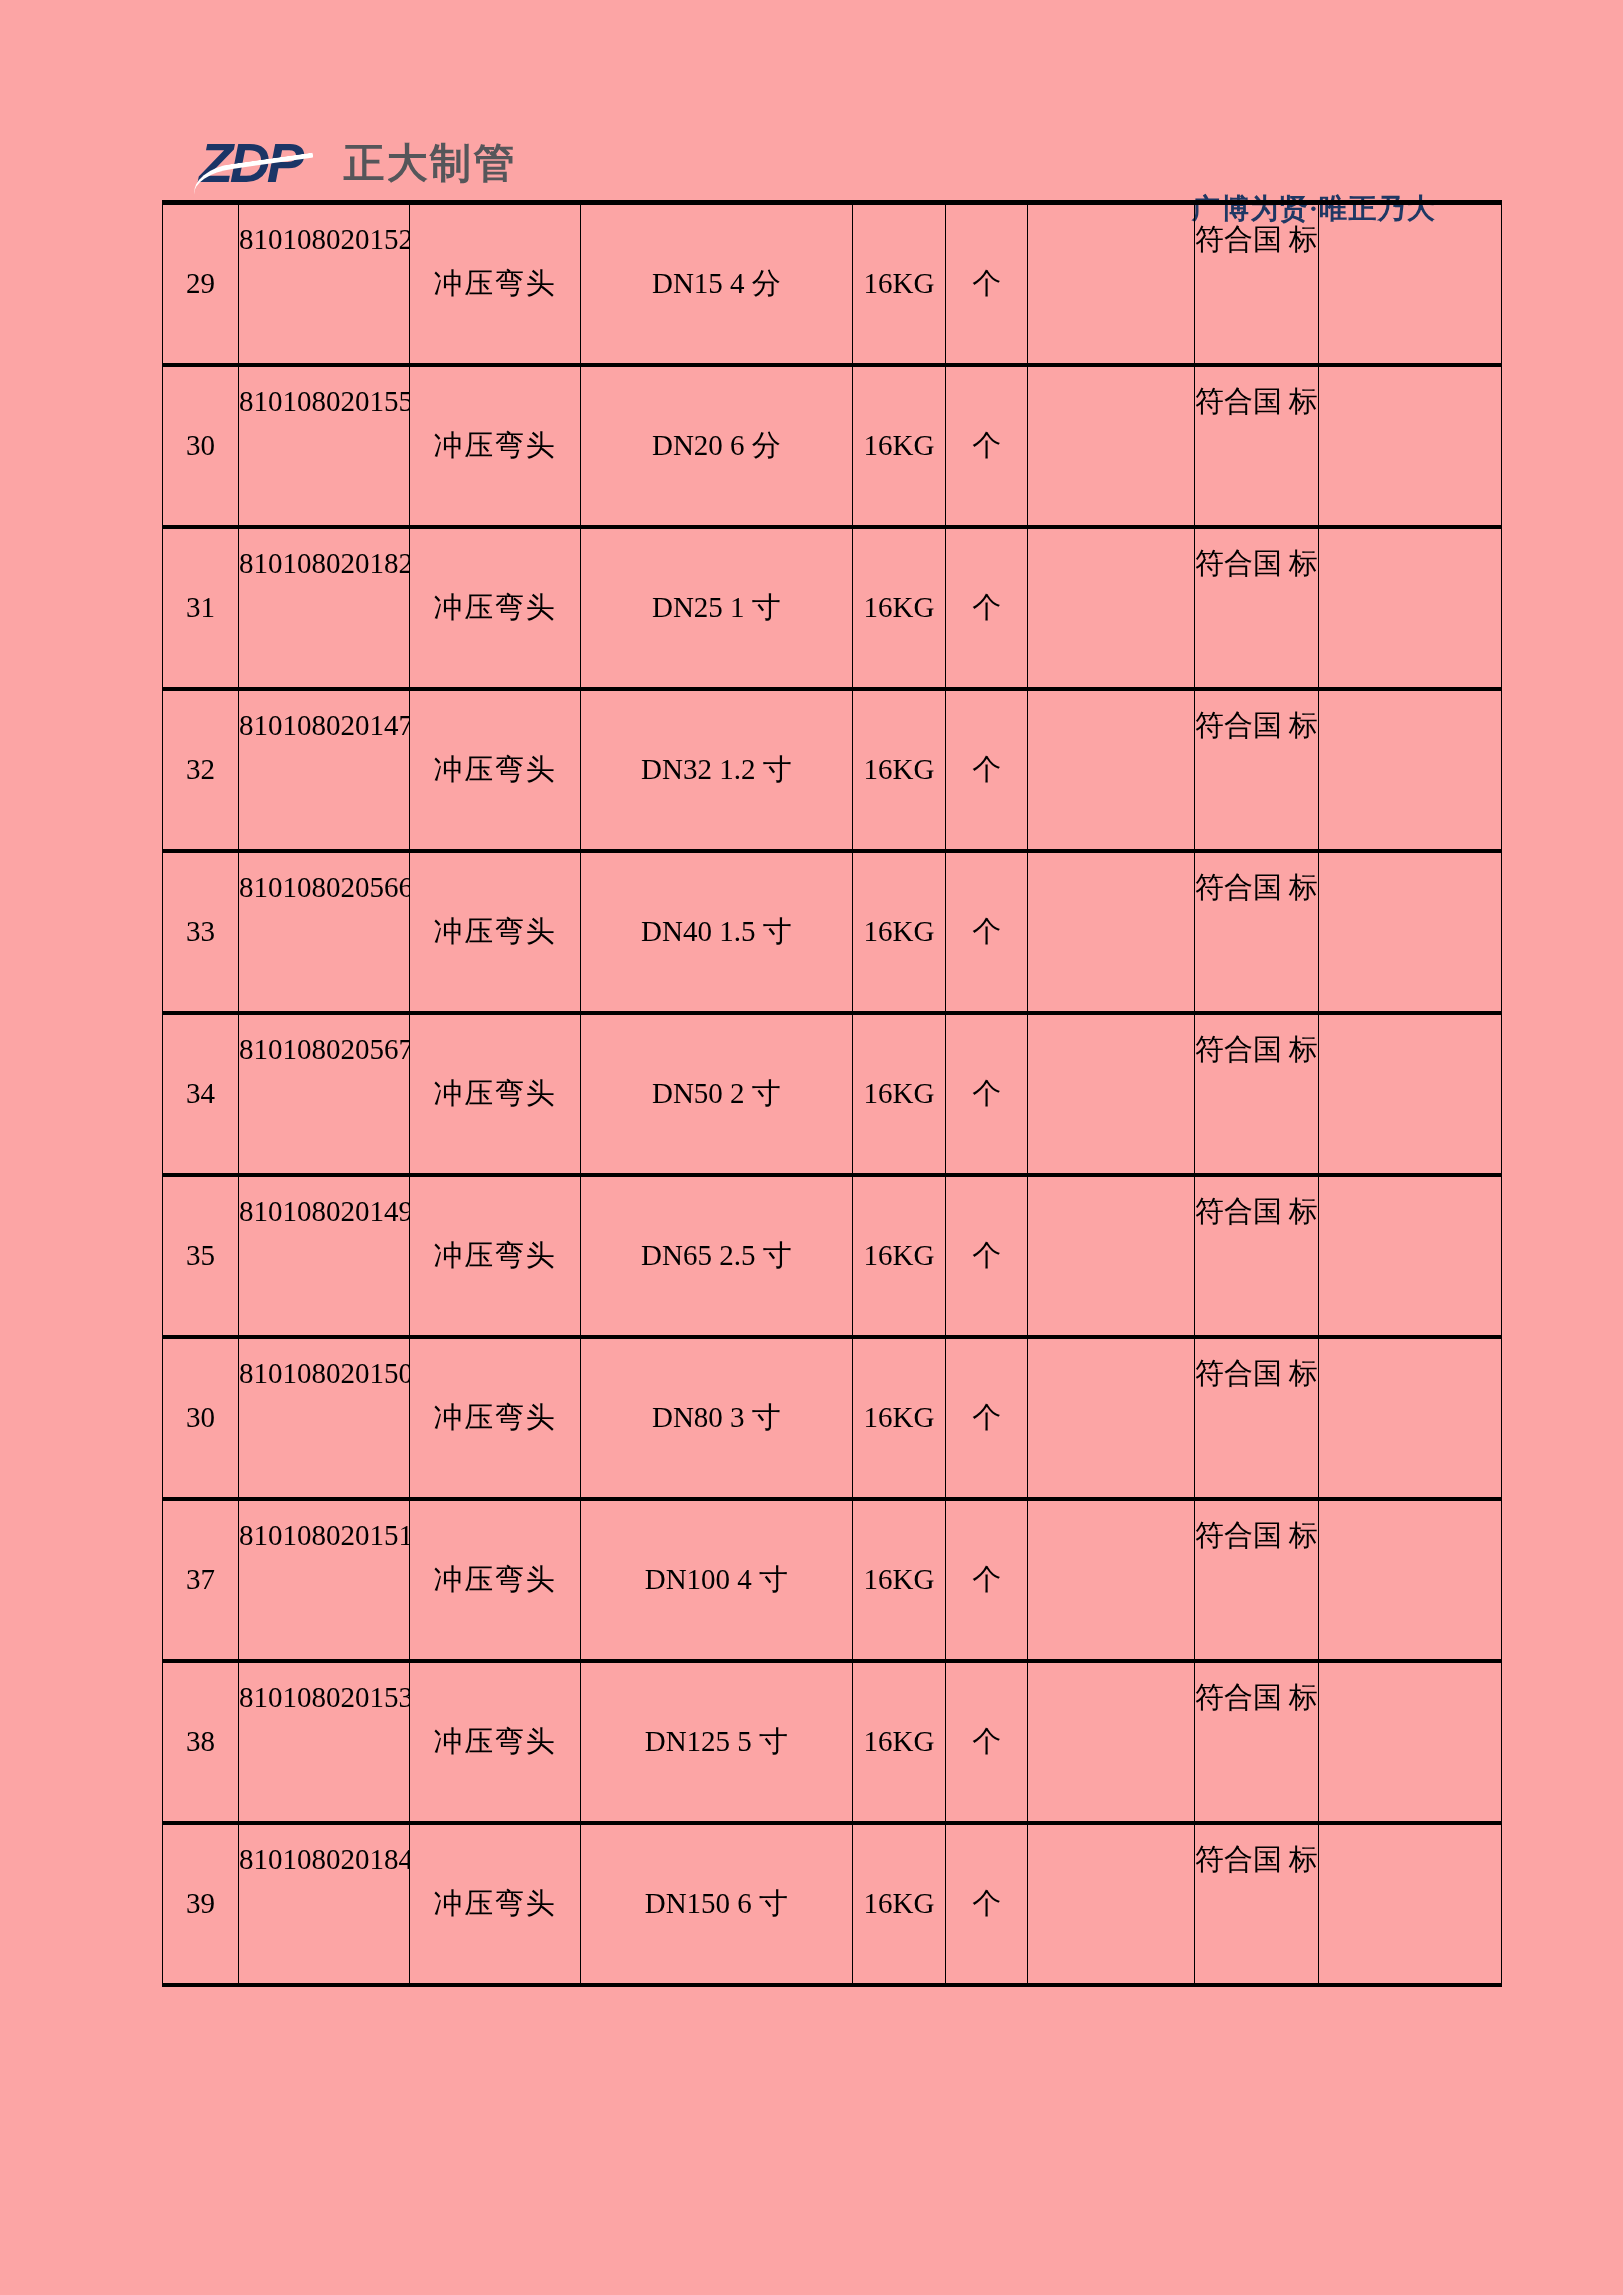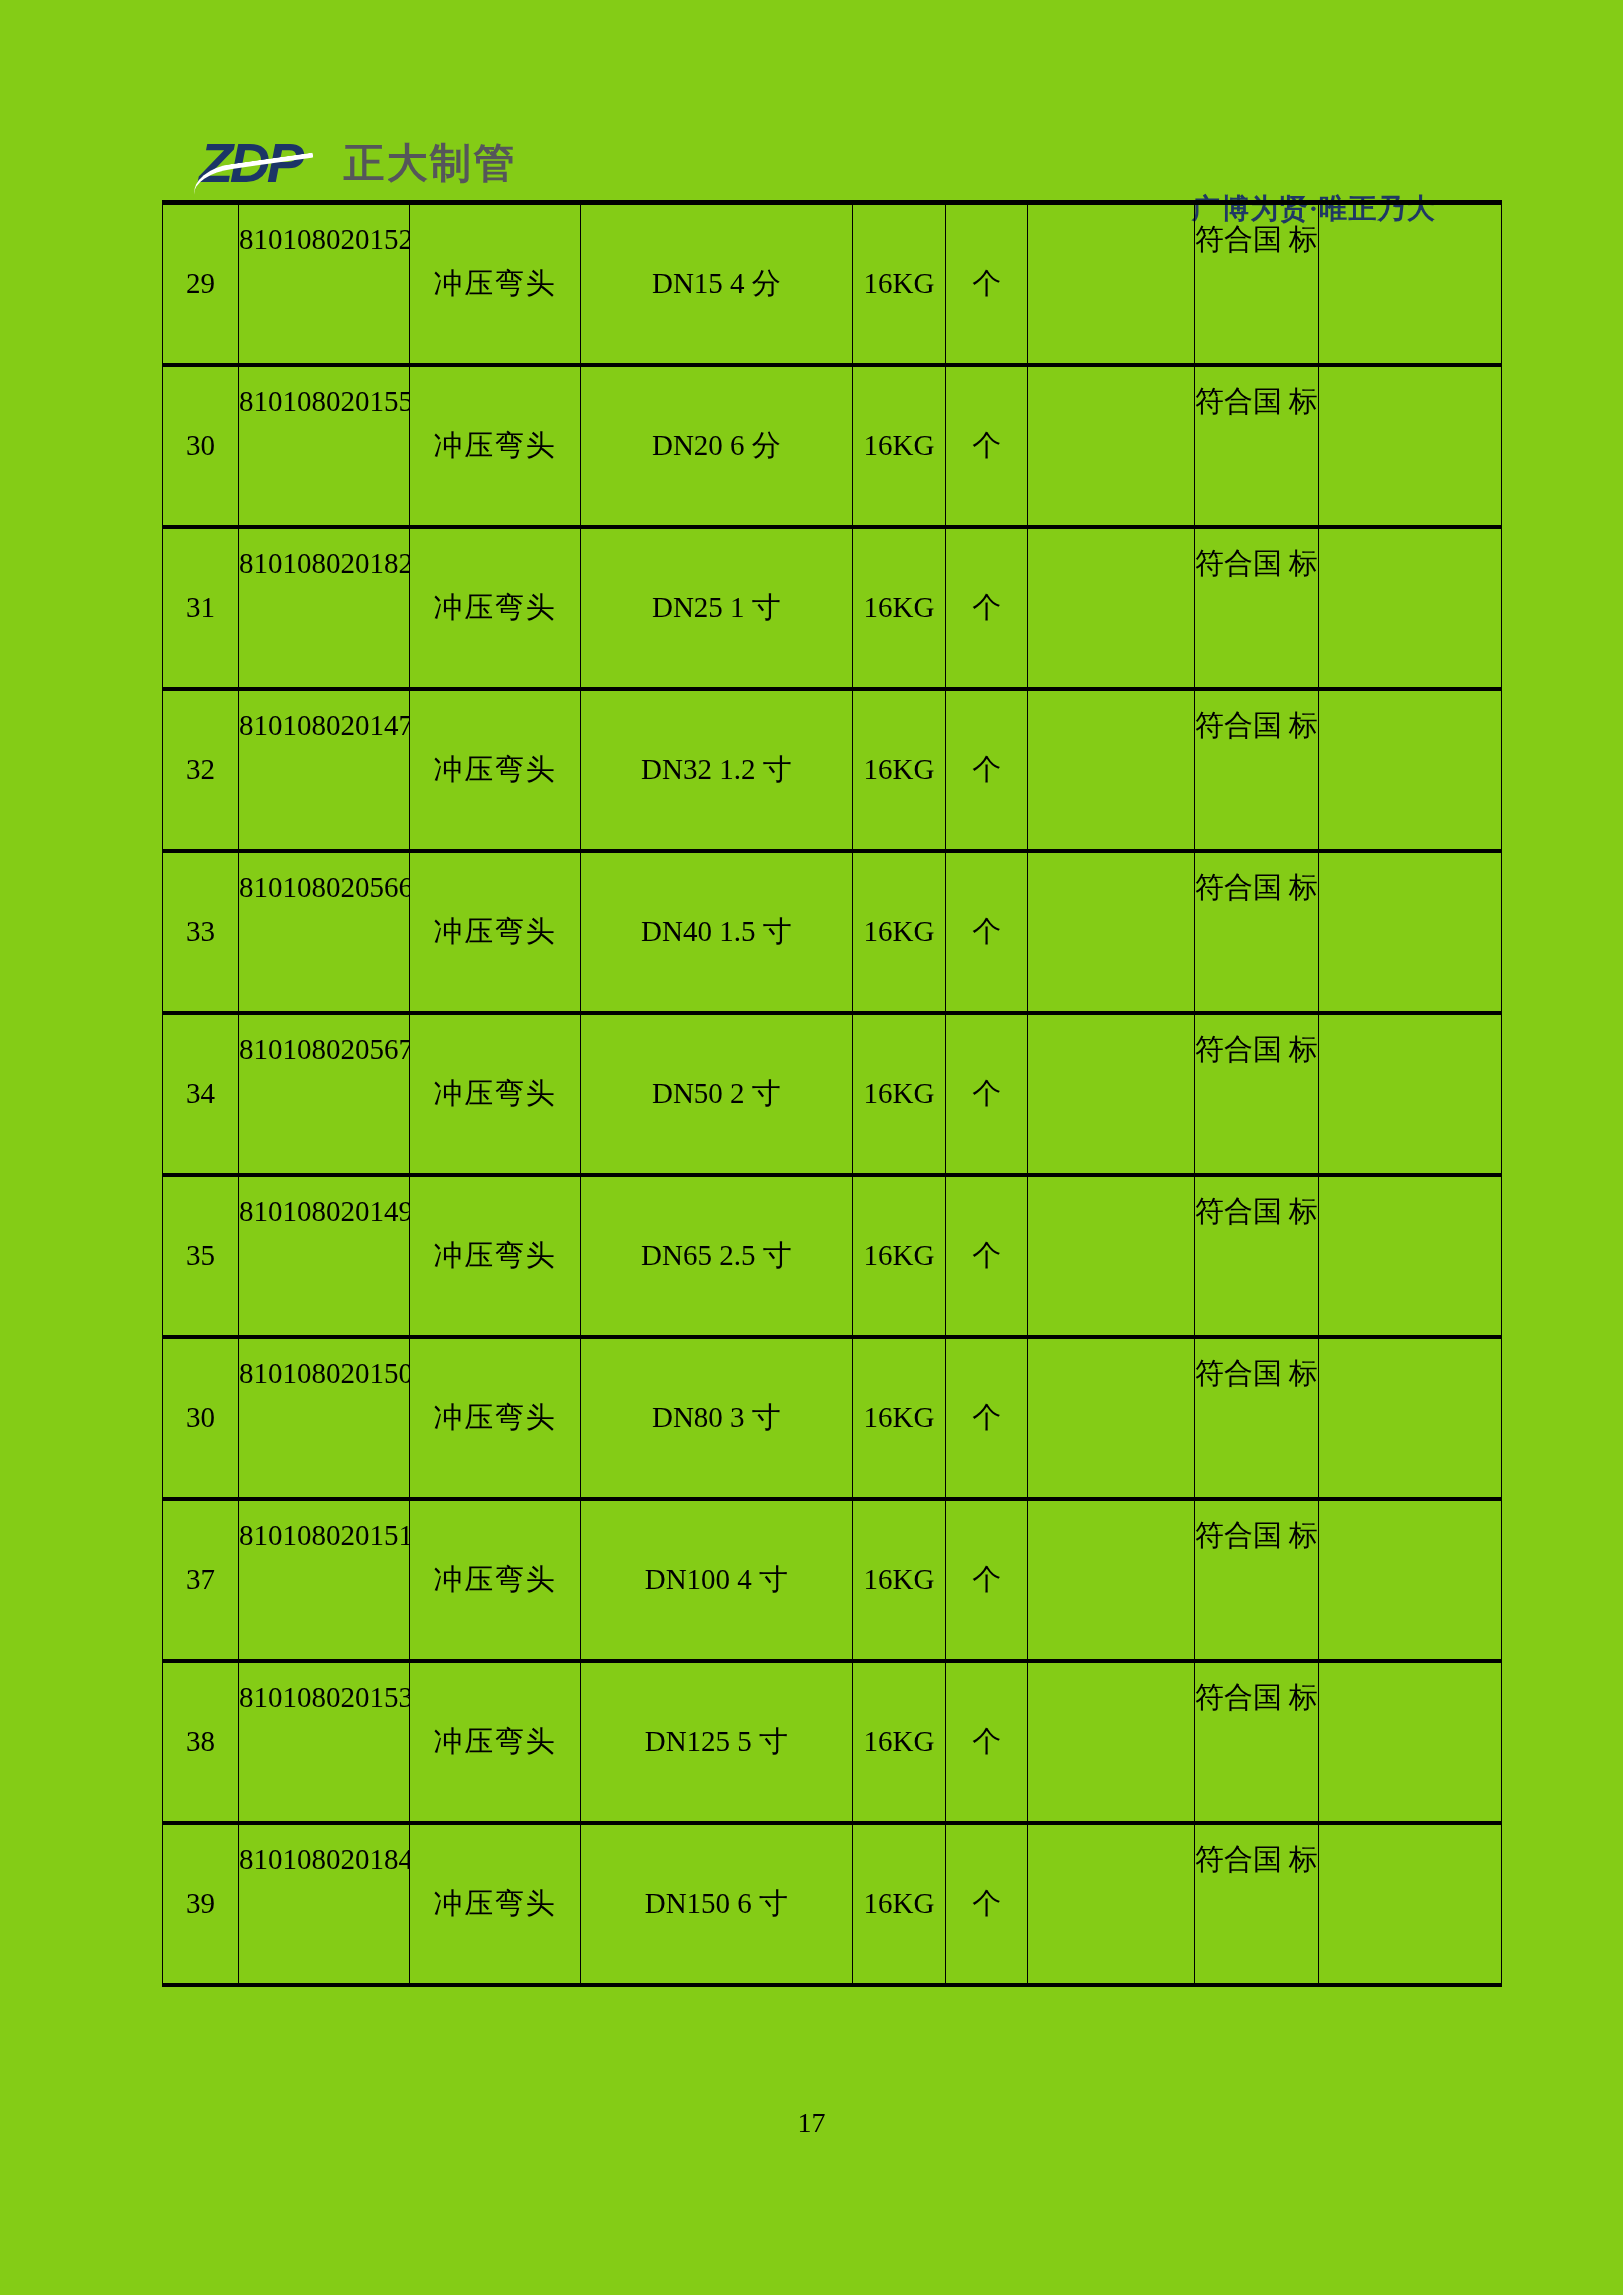--- a/index.html
+++ b/index.html
@@ -1,19 +1,19 @@
 <!DOCTYPE html>
 <html style="font-size:9.4px"><head>
 <meta charset="utf-8">
 <style>
   html,body{margin:0;padding:0;background:#ffffff;}
   .page{
     position:relative;
     width:1623px;height:2295px;
-    background:#84cc16;
+    background:#fca5a5;
     font-family:"Liberation Serif","DejaVu Serif",serif;
     color:#000;
     overflow:hidden;
   }
 
   
   .logo-group{
     position:absolute;left:199px;top:138px;height:49px;
     display:flex;align-items:center;gap:20px;
     white-space:nowrap;
@@ -354,15 +354,14 @@
         <span>符合国</span>
         <span>标</span>
       </div>
     </td>
     <td><span></span></td>
   </tr>
 </tbody>
     </table>
   </div>
 
-  <div class="pageno">17</div>
 </div>
 
 
 </body></html>

